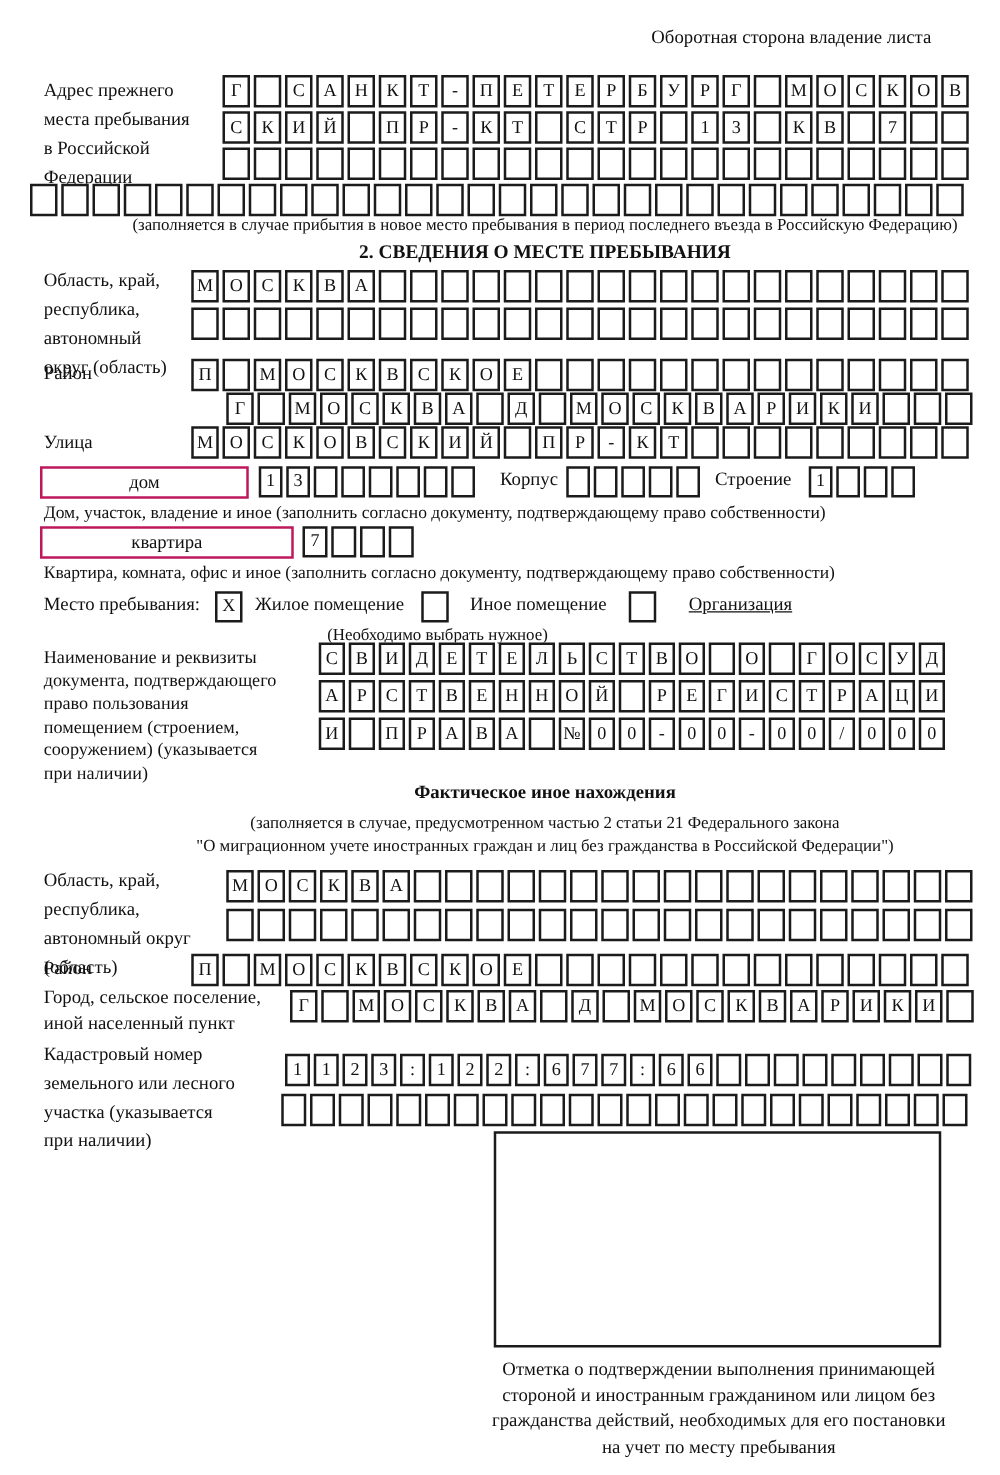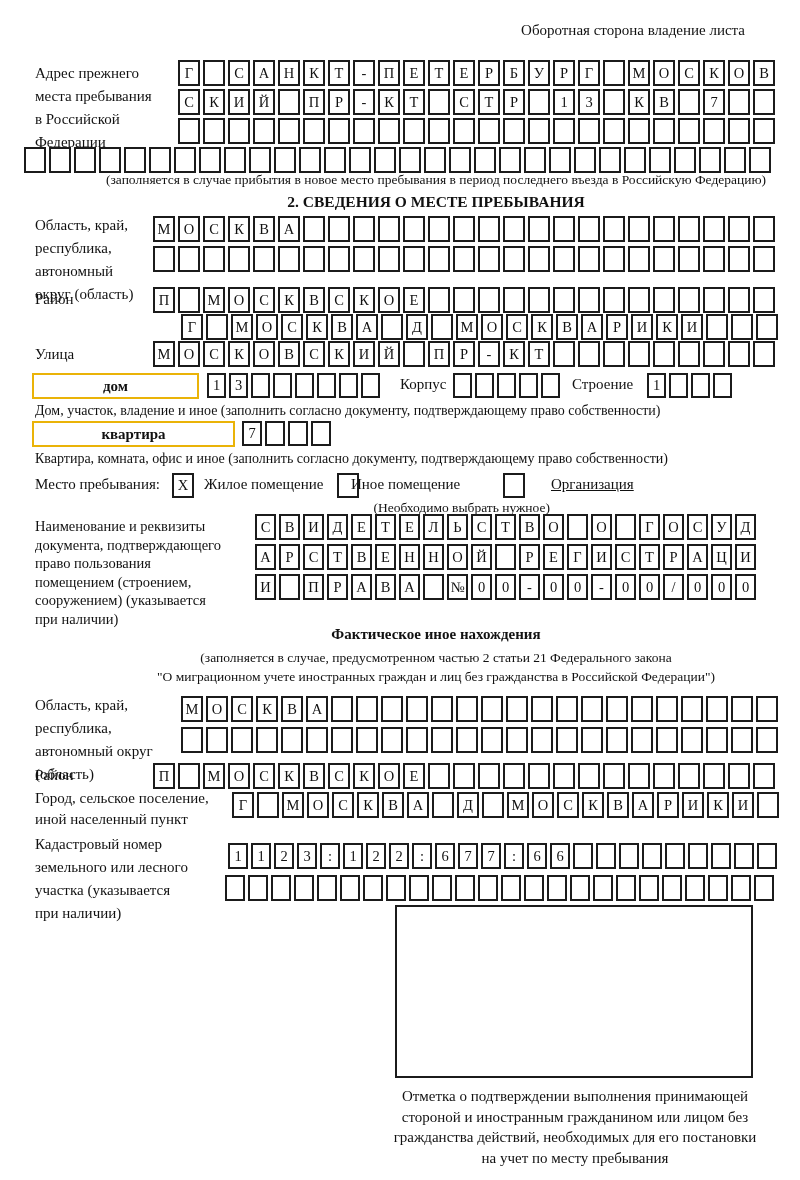--- a/index.html
+++ b/index.html
@@ -10,22 +10,22 @@
   .lbl.tight{font-size:14.5px;line-height:18.5px;}
   .lbl.two{line-height:21px;}
   .row{position:absolute;display:flex;gap:3px;}
   .cell{box-sizing:border-box;width:22px;height:26px;border:2px solid #1b1b1b;
         display:flex;align-items:center;justify-content:center;
         font-size:14.5px;background:#fff;flex:none;}
   .c-sm .cell{width:19px;height:25px;}
   .c-apt .cell{width:20px;height:25px;}
   .c-doc .cell{width:21px;}
   .c-cad .cell{width:20px;}
-  .wbox{box-sizing:border-box;border:2px solid #eab308;display:flex;
-        align-items:center;justify-content:center;font-size:15px;background:#fff;font-weight:bold;}
+  .wbox{box-sizing:border-box;border:2px solid #be185d;display:flex;
+        align-items:center;justify-content:center;font-size:15px;background:#fff;}
   .checkbox{box-sizing:border-box;width:22px;height:25px;border:2px solid #1b1b1b;
         display:flex;align-items:center;justify-content:center;font-size:14.5px;}
   .note{font-size:13.5px;}
   .cap{font-size:14px;}
   .center{left:0;width:800px;text-align:center;margin-left:36px;}
   .title{font-weight:bold;font-size:15.5px;}
   .stamp-box{box-sizing:border-box;border:2px solid #1b1b1b;background:#fff;}
   .stamp-note{font-size:15px;line-height:20.5px;text-align:center;white-space:pre-line;}
   .inline-lbl{font-size:15px;}
 </style>
@@ -332,24 +332,24 @@
       <span class="cell"></span>
       <span class="cell"></span>
       <span class="cell"></span>
     </div>
   <div class="abs cap" style="left:35px;top:451px;">Квартира, комната, офис и иное (заполнить согласно документу, подтверждающему право собственности)</div>
 
   <div class="abs inline-lbl" style="left:35px;top:476px;">Место пребывания:</div>
   <div class="abs checkbox" style="left:172px;top:473px;">X</div>
   <div class="abs inline-lbl" style="left:204px;top:476px;">Жилое помещение</div>
   <div class="abs checkbox" style="left:337px;top:473px;"></div>
-  <div class="abs inline-lbl" style="left:351px;top:476px;">Иное помещение</div>
+  <div class="abs inline-lbl" style="left:376px;top:476px;">Иное помещение</div>
   <div class="abs checkbox" style="left:503px;top:473px;"></div>
   <div class="abs inline-lbl" style="left:551px;top:476px;text-decoration:underline;">Организация</div>
-  <div class="abs note" style="left:150px;top:500px;width:400px;text-align:right;">(Необходимо выбрать нужное)</div>
+  <div class="abs note" style="left:150px;top:500px;width:400px;text-align:center;">(Необходимо выбрать нужное)</div>
 
   <div class="abs lbl tight" style="left:35px;top:517px;">Наименование и реквизиты
 документа, подтверждающего
 право пользования
 помещением (строением,
 сооружением) (указывается
 при наличии)</div>
   <div class="row c-doc" style="left:255px;top:514px;">
       <span class="cell">С</span>
       <span class="cell">В</span>

